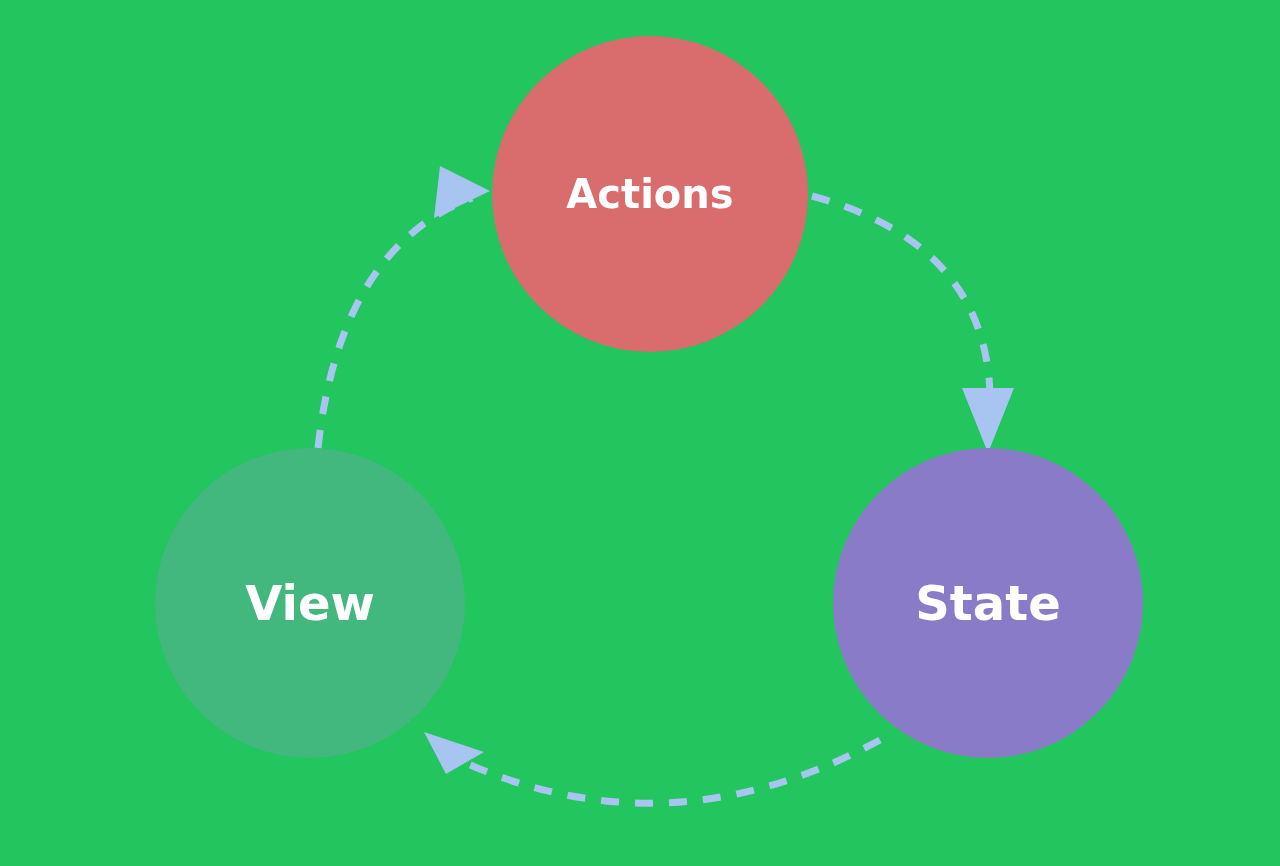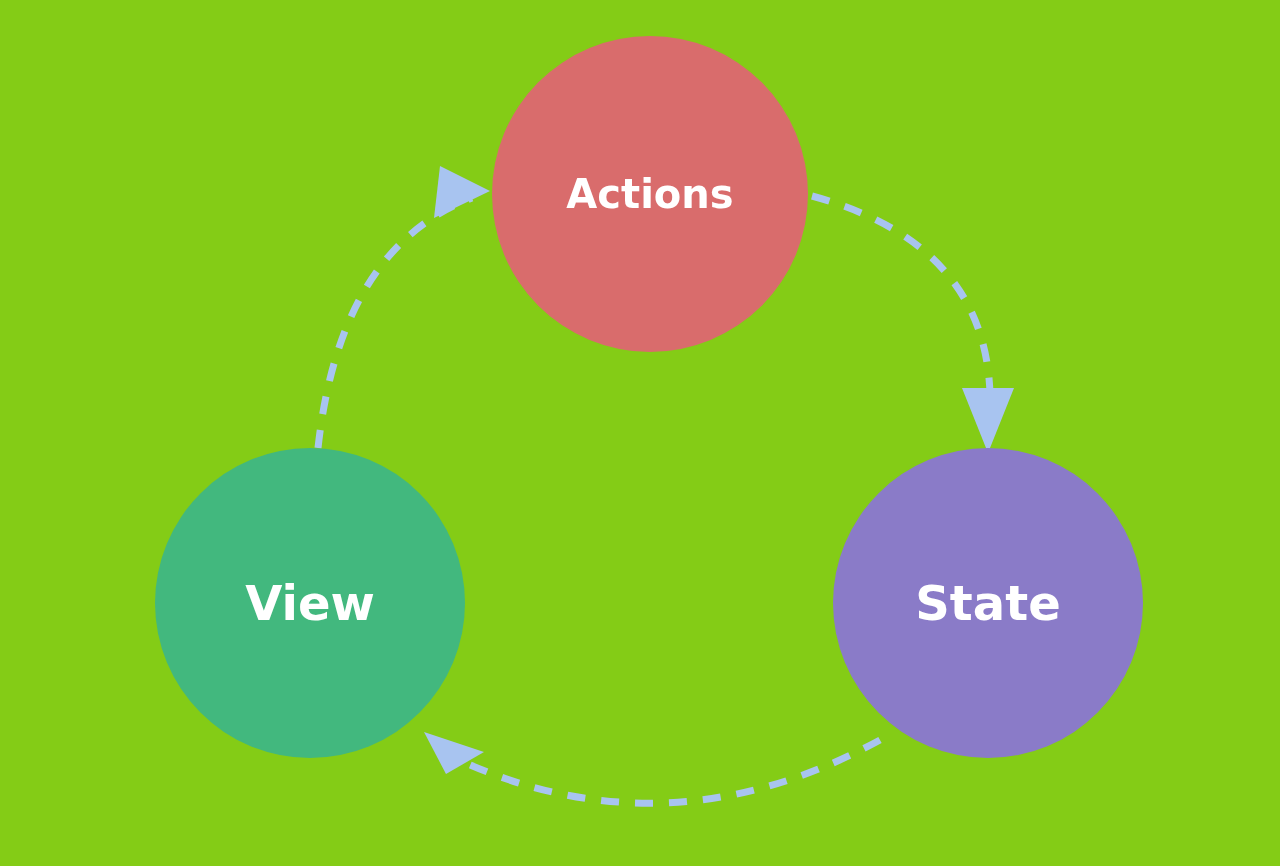--- a/index.html
+++ b/index.html
@@ -36,21 +36,21 @@
     dominant-baseline: central;
   }
   .arc-path {
     fill: none;
     stroke-linecap: butt;
   }
 </style>
 </head>
 <body>
 
-<div id="diagram-root" style="background: #84cc16;">
+<div id="diagram-root" style="background: #22c55e;">
 
   <svg id="flow-svg" viewBox="0 0 1280 866" xmlns="http://www.w3.org/2000/svg">
 
     <g>
       <path class="arc-path" d="M 812 196 Q 1010 250 988 440" stroke-dasharray="18 16" stroke="#a8c4f0" stroke-width="7"></path>
       <polygon points="988,453 962,388 1014,388" fill="#a8c4f0"></polygon>
     </g>
 
     <g>
       <path class="arc-path" d="M 880 740 Q 660 860 442 752" stroke-dasharray="18 16" stroke="#a8c4f0" stroke-width="7"></path>

